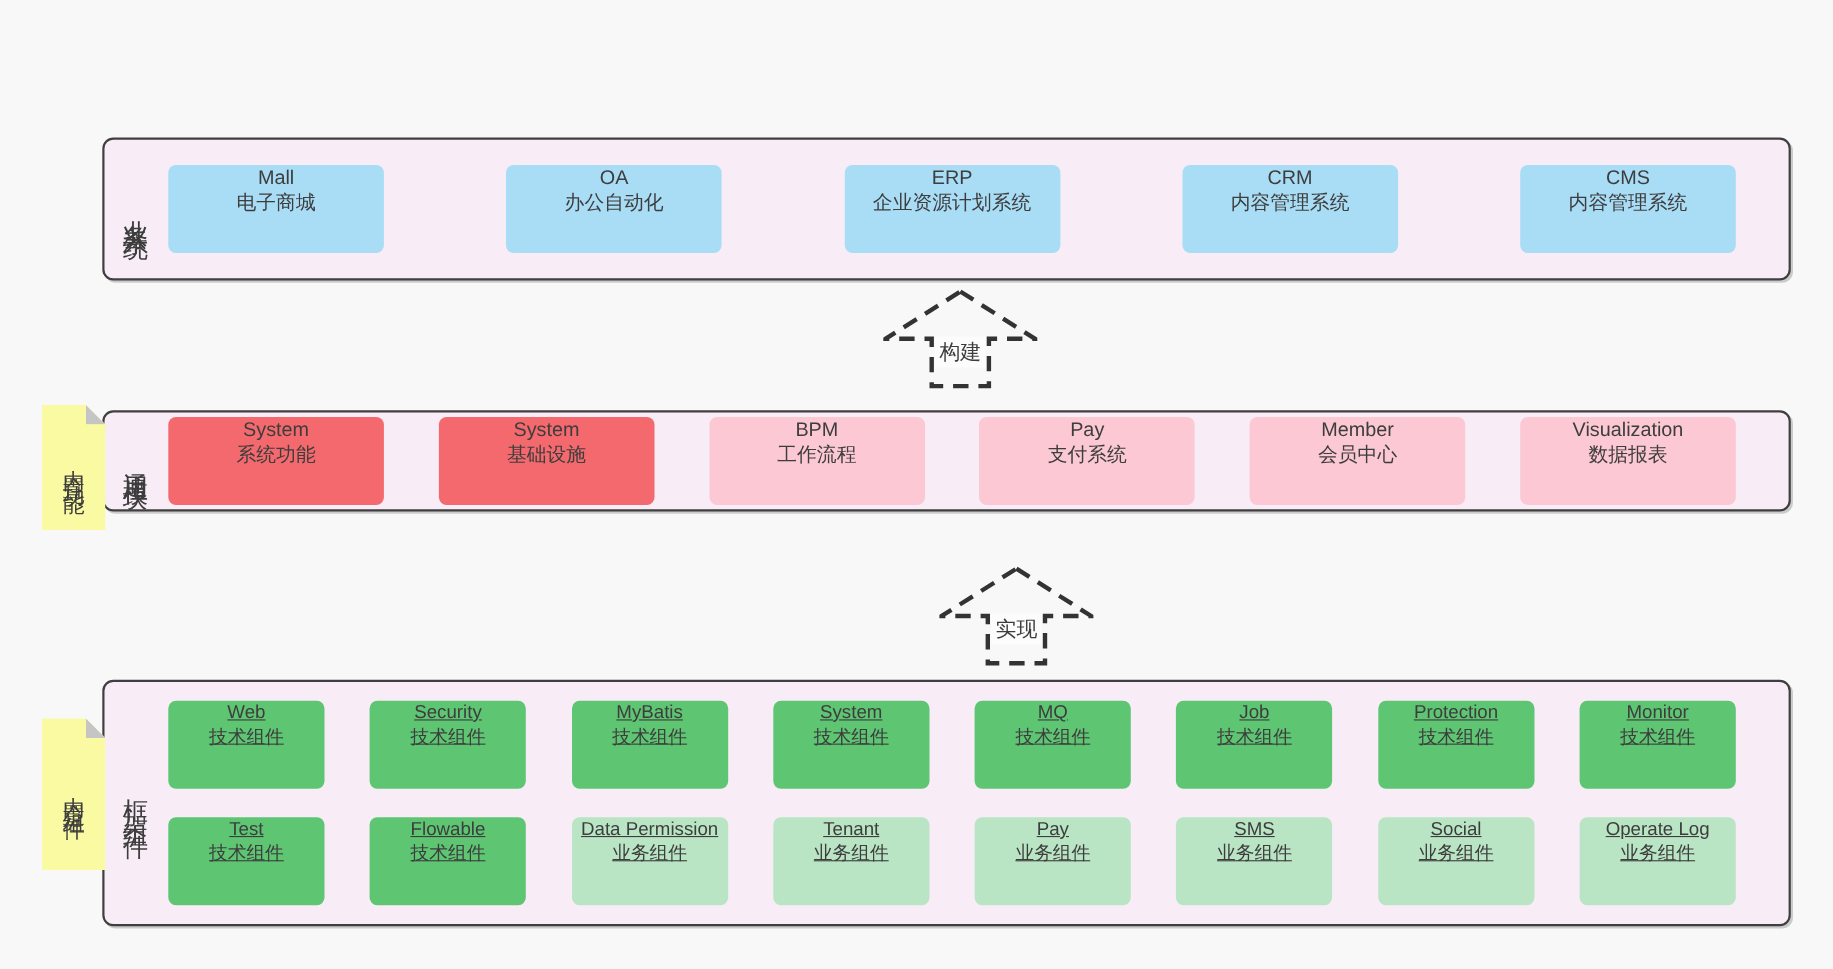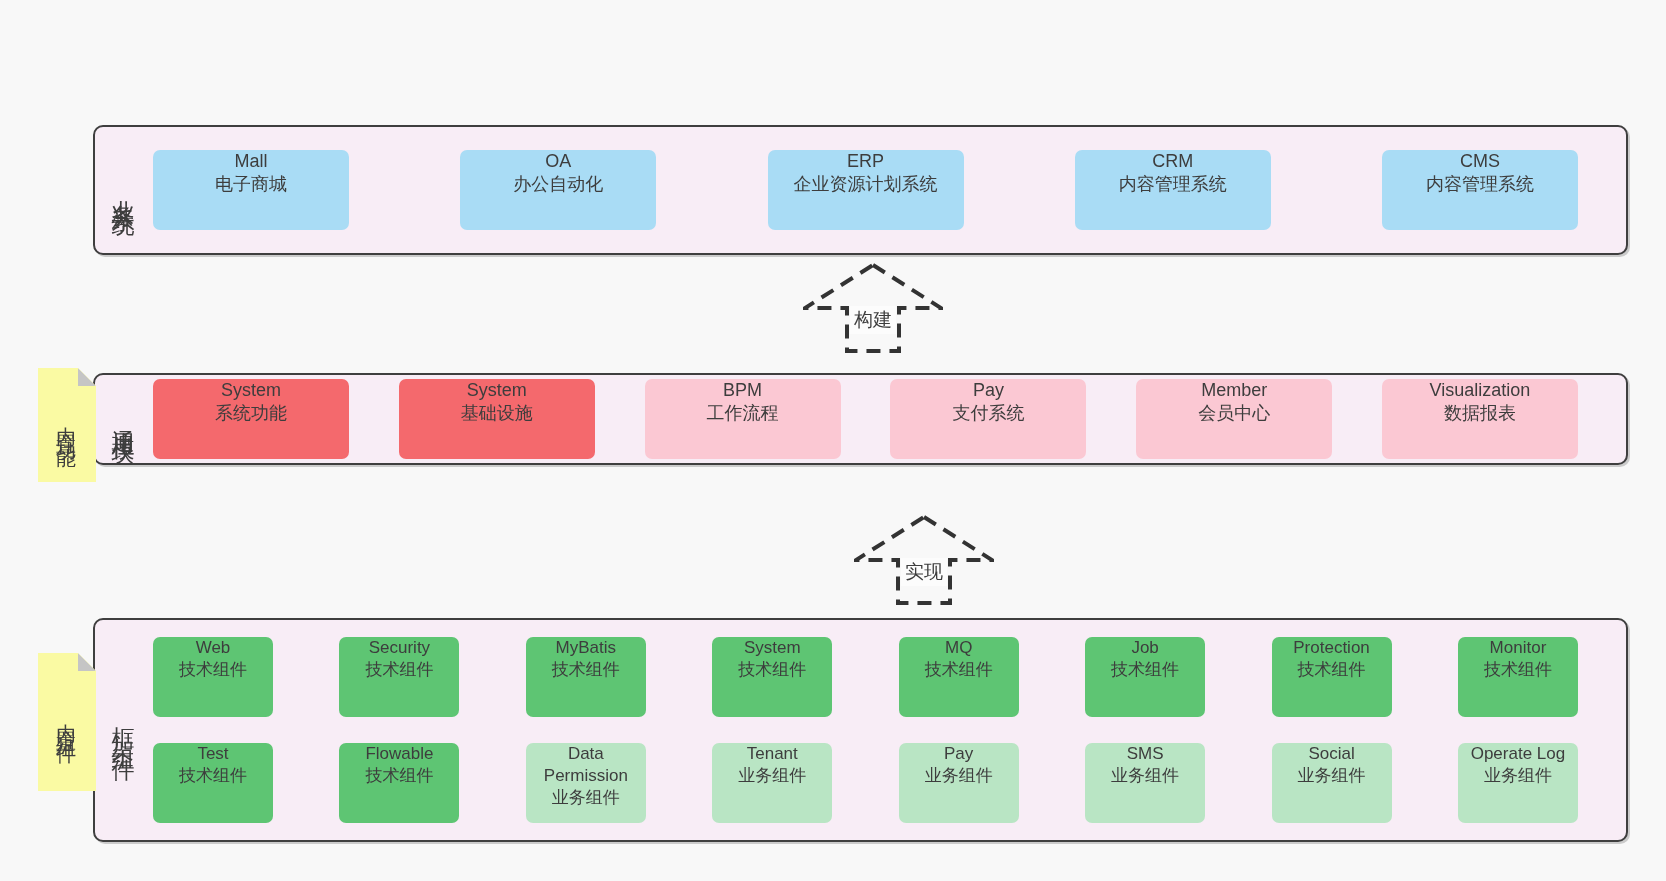--- a/index.html
+++ b/index.html
@@ -61,21 +61,21 @@
     border-radius: 7px;
     display: flex;
     flex-direction: column;
     align-items: center;
     justify-content: flex-start;
     text-align: center;
     font-size: 18px;
     line-height: 23px;
   }
   .row-6 .box { width: 196px; }
-  .row-8 .box { width: 120px; font-size: 17px; line-height: 22px; }
+  .row-8 .box { width: 142px; font-size: 17px; line-height: 22px; text-decoration: underline; }
 
   .v-blue        { background: var(--blue, #a9dcf5); }
   .v-red         { background: var(--red, #f4696d); }
   .v-pink        { background: var(--pink, #fbc8d3); }
   .v-green       { background: var(--green, #5ec573); }
   .v-green-light { background: var(--green-light, #b9e5c4); }
 
   
   .arrow { position: absolute; width: 140px; height: 92px; text-decoration: underline; }
   .arrow-build     { left: 803px; top: 262px; }

